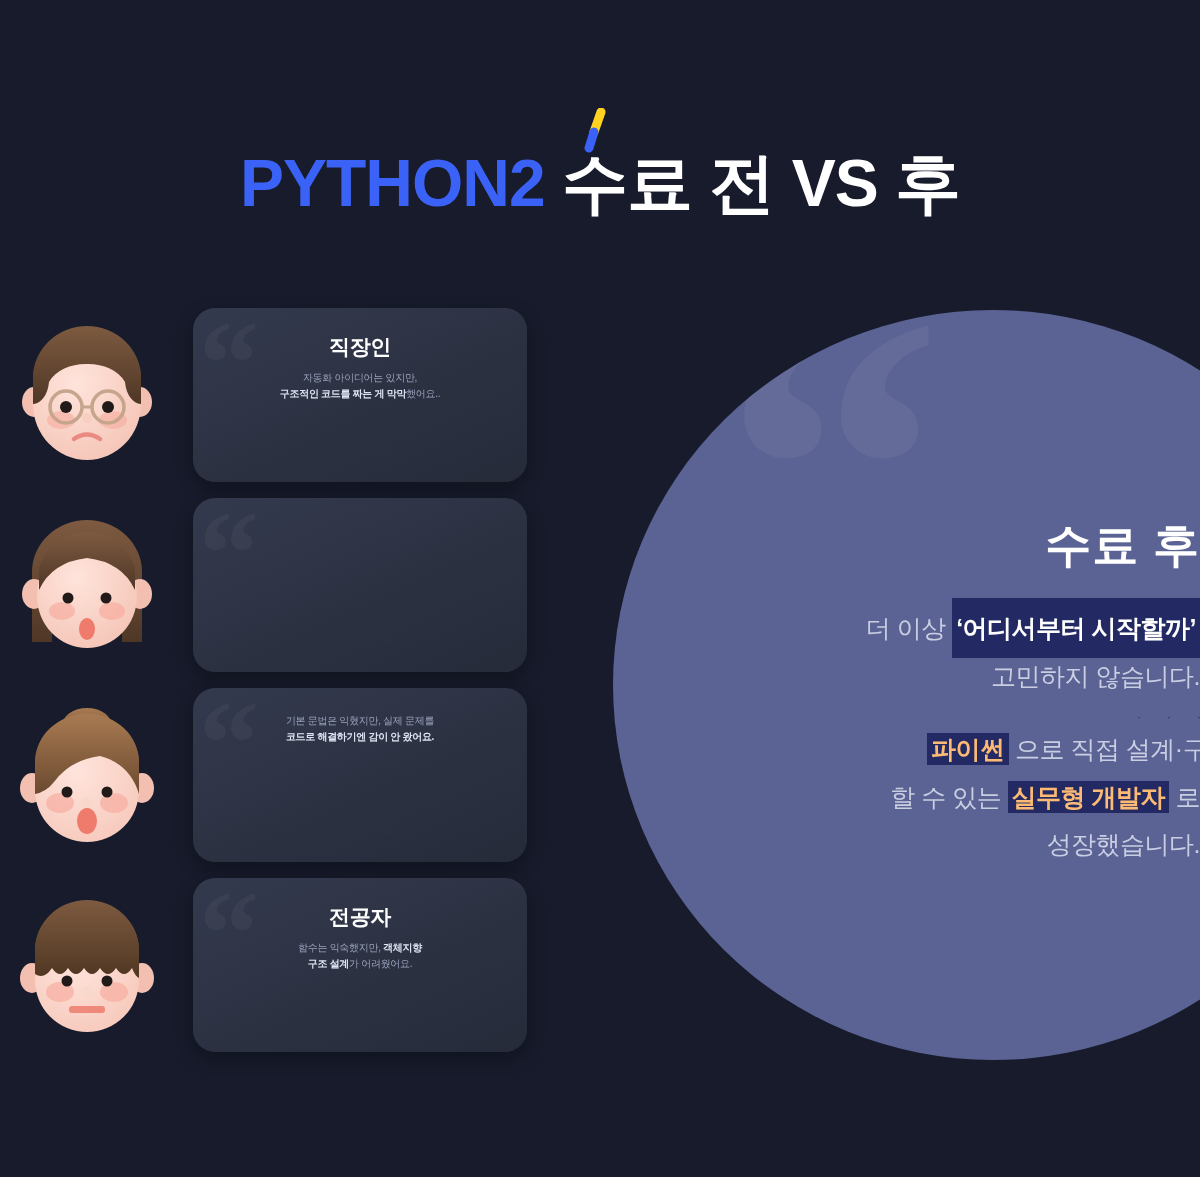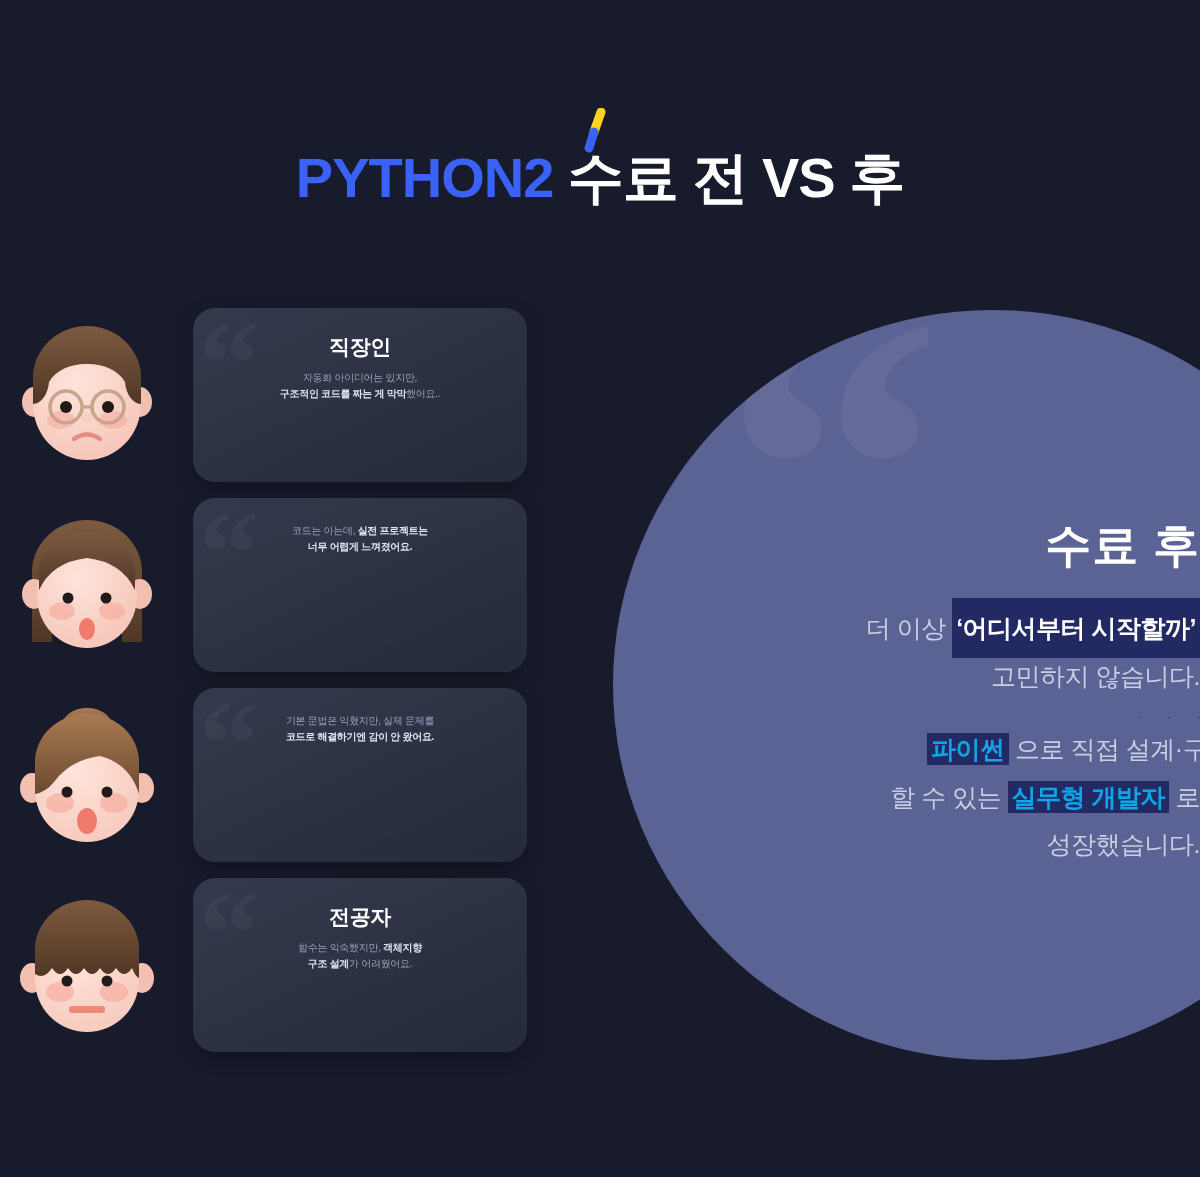--- a/index.html
+++ b/index.html
@@ -22,21 +22,21 @@
     text-align: center;
   }
   .pencil-deco {
     position: absolute;
     top: -42px;
     left: 584px;
     width: 22px;
     height: 46px;
   }
   .title-text {
-    font-size: 56px;
+    font-size: 66px;
     font-weight: 800;
     letter-spacing: -1px;
     line-height: 1;
     white-space: nowrap;
   }
   .title-brand { color: #3b62f6; }
   .title-rest  { color: #ffffff; }
 
   
   .left-col {
@@ -172,21 +172,21 @@
   .p-gap { height: 26px; }
 
   .hl-white {
     background: #232a63;
     color: #ffffff;
     font-weight: 800;
     padding: 16px 4px;
   }
   .hl-yellow {
     background: #232a63;
-    color: #0ea5e9;
+    color: #fdba74;
     font-weight: 800;
     padding: 2px 4px;
   }
   .dotted-emph {
     position: relative;
     display: inline-block;
   }
   .dotted-emph .dots {
     position: absolute;
     top: -16px;
@@ -275,24 +275,20 @@
       <ellipse cx="50" cy="99" rx="13" ry="9" fill="#f6a79a" opacity=".6"></ellipse>
       <ellipse cx="100" cy="99" rx="13" ry="9" fill="#f6a79a" opacity=".6"></ellipse>
       <circle cx="56" cy="86" r="5.5" fill="#211a18"></circle>
       <circle cx="94" cy="86" r="5.5" fill="#211a18"></circle>
       <circle cx="75" cy="97" r="5" fill="#f9d8cc"></circle>
       <ellipse cx="75" cy="117" rx="8" ry="11" fill="#ef7b6c"></ellipse>
     </svg>
     <div class="bubble">
       <div class="bubble-quote">“</div>
       <div class="bubble-inner">
-        <div class="bubble-body">
-          <span>코드는 아는데, </span><b>실전 프로젝트는</b><br>
-          <b>너무 어렵게 느껴졌어요.</b>
-        </div>
       </div>
       <div class="bubble-tail"></div>
     </div>
   </div>
 
   <div class="testimonial-row">
     <svg class="avatar" viewBox="0 0 150 150">
       <defs>
         <radialGradient id="skin3" cx="40%" cy="32%" r="72%">
           <stop offset="0%" stop-color="#ffe4dc"></stop>

